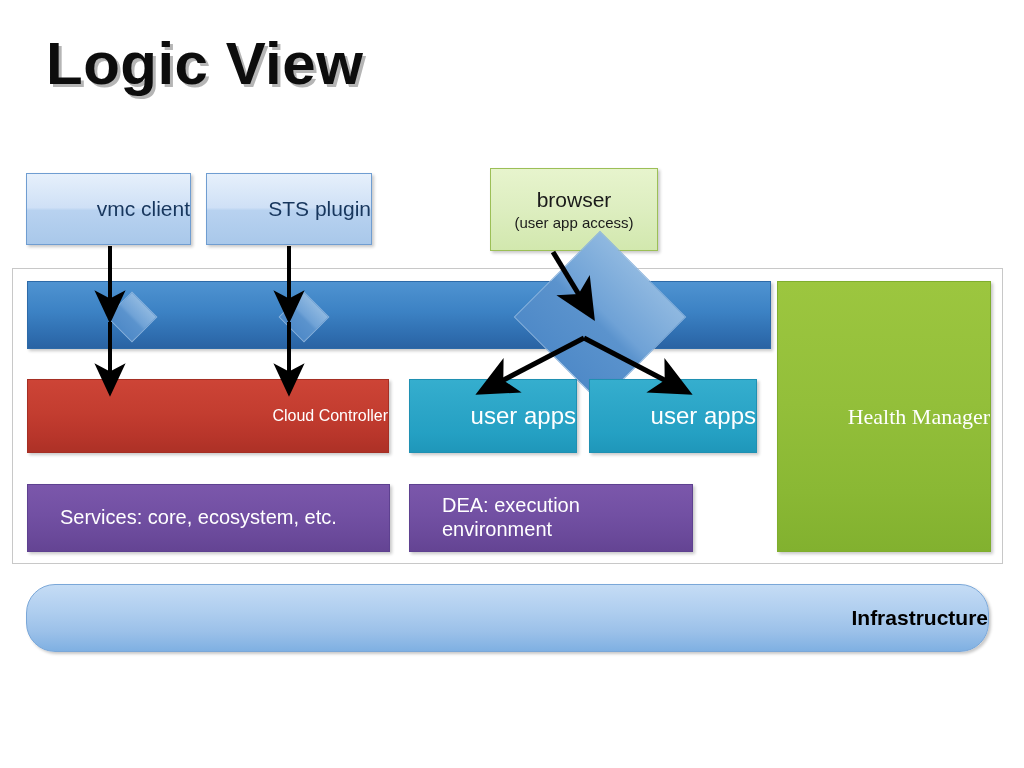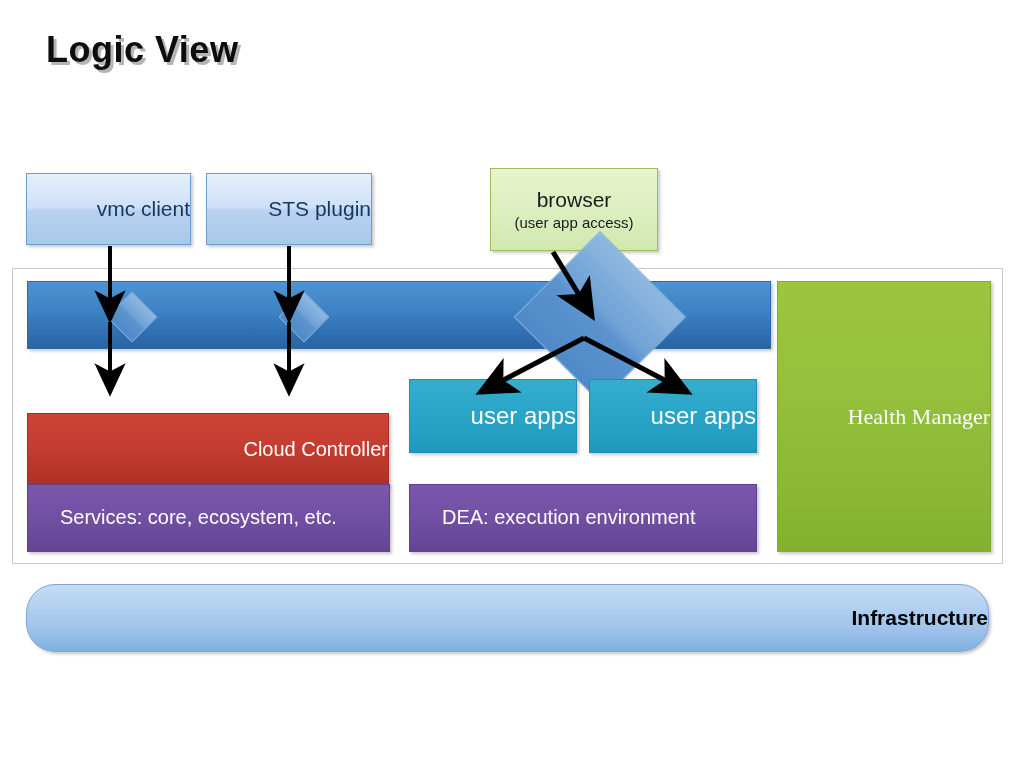--- a/index.html
+++ b/index.html
@@ -20,21 +20,21 @@
     left: 0; top: 0;
     width: 1024px;
     height: 768px;
   }
 
   
   .title {
     position: absolute;
     left: 46px;
     top: 29px;
-    font-size: 36px;
+    font-size: 60px;
     font-weight: bold;
     letter-spacing: 0.5px;
     color: #0d0d0d;
     text-shadow: 3px 3px 0 rgba(120,120,120,0.55);
     white-space: nowrap;
   }
 
   
   .node {
     position: absolute;
@@ -96,22 +96,21 @@
     background: linear-gradient(to bottom, #8fb8e0 0%, #6fa2d6 45%, #5b93cd 55%, #4f8ac8 100%);
     border: 1px solid #8ab3dd;
     transform: rotate(45deg);
   }
 
   
   .cc {
     background: linear-gradient(to bottom, #cd4436 0%, #c33d30 45%, #b9362b 75%, #ad3126 100%);
     border: 1px solid #a52f24;
     color: #ffffff;
-    font-size: 20px;
-    margin-top: 34px;
+    font-size: 16px;
   }
   .apps {
     background: linear-gradient(to bottom, #35aece 0%, #2ba5c7 45%, #24a0c3 75%, #1f97ba 100%);
     border: 1px solid #1f90b2;
     color: #ffffff;
     font-size: 24px;
   }
   .purple {
     background: linear-gradient(to bottom, #7b57ab 0%, #7250a3 45%, #6b4a9b 75%, #644493 100%);
     border: 1px solid #5e4190;
@@ -182,21 +181,21 @@
     <div class="node apps" style="left:396px; top:110px; width:168px; height:74px;">
       <span>user apps</span>
     </div>
     <div class="node apps" style="left:576px; top:110px; width:168px; height:74px;">
       <span>user apps</span>
     </div>
 
     <div class="node purple" style="left:14px; top:215px; width:363px; height:68px;">
       <span>Services: core, ecosystem, etc.</span>
     </div>
-    <div class="node purple" style="left:396px; top:215px; width:348px; height:68px;">
+    <div class="node purple" style="left:396px; top:215px; width:284px; height:68px;">
       <span>DEA: execution environment</span>
     </div>
 
     <div class="node green" style="left:764px; top:12px; width:214px; height:271px;">
       <span>Health Manager</span>
     </div>
   </div>
 
   <div class="node infra" style="left:26px; top:584px; width:963px; height:68px;border-radius:29px;">
     <span>Infrastructure</span>

